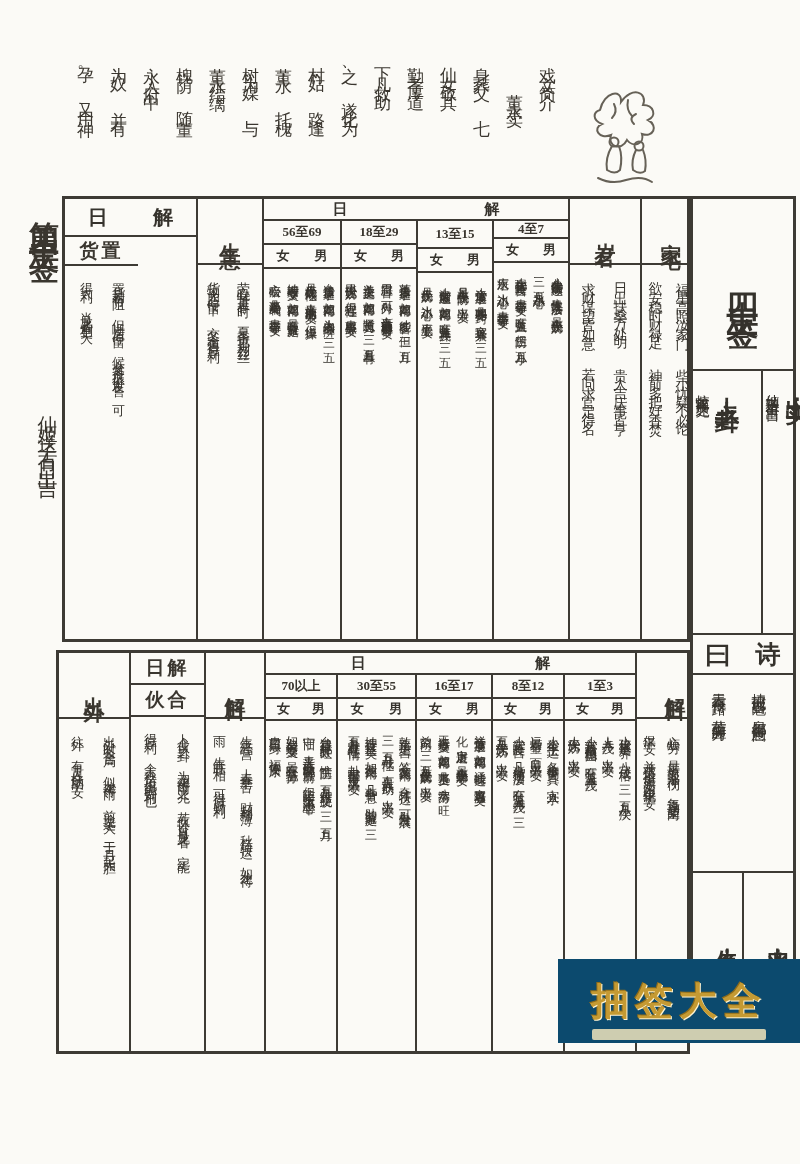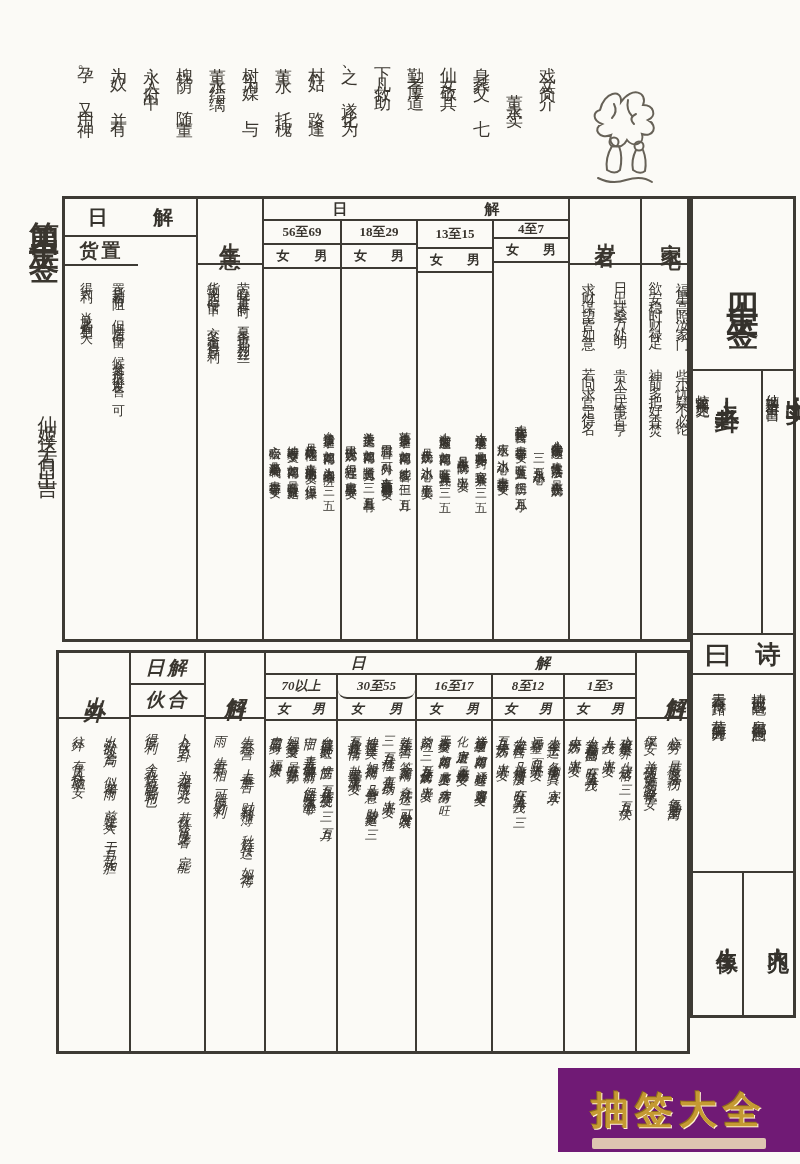--- a/index.html
+++ b/index.html
@@ -11,21 +11,21 @@
   .story{position:absolute;left:58px;top:54px;width:506px;height:150px;
          font-size:17px;line-height:33px;letter-spacing:9px;color:#3a362f;}
   
   .m-big{position:absolute;left:22px;top:198px;width:42px;height:200px;
          font-size:30px;letter-spacing:8px;font-weight:bold;color:#3a362f;}
   .m-small{position:absolute;left:28px;top:400px;width:34px;height:250px;
          font-size:20px;letter-spacing:9px;color:#3a362f;}
   
   .tbl{position:absolute;display:flex;border:3px solid var(--ink);box-sizing:border-box;background:#fbfaf6;}
   .t1{left:62px;top:196px;width:628px;height:446px;}
-  .t2{left:56px;top:650px;width:634px;height:404px;font-style:italic;}
+  .t2{left:56px;top:650px;width:634px;height:404px;}
   .col{display:flex;flex-direction:column;box-sizing:border-box;}
   .bl{border-left:2px solid var(--ink);}
   .bb{border-bottom:2px solid var(--ink);}
   .br{border-right:2px solid var(--ink);}
   .hcell{display:flex;align-items:center;justify-content:center;font-weight:bold;color:#3a362f;box-sizing:border-box;}
   .vh{writing-mode:vertical-rl;text-orientation:upright;letter-spacing:5px;font-size:21px;}
   .hh{font-size:19px;letter-spacing:3px;}
   .span-h{display:flex;justify-content:space-around;align-items:center;font-weight:bold;font-size:15px;}
   .rng{font-size:13px;font-weight:bold;letter-spacing:0;}
   .fm{display:flex;justify-content:space-around;align-items:center;font-size:13px;font-weight:bold;}
@@ -43,21 +43,21 @@
            font-size:32px;font-weight:bold;letter-spacing:8px;}
   .p-mid{height:262px;display:flex;}
   .p-sub{flex:1;padding-top:6px;display:flex;justify-content:center;}
   .p-sub .big{font-size:24px;font-weight:bold;letter-spacing:4px;}
   .p-sub .small{font-size:14px;letter-spacing:2px;margin-top:6px;}
   .p-shiyue{height:38px;font-size:25px;}
   .p-poem{height:190px;font-size:15px;letter-spacing:2px;padding:6px 14px 0 0;}
   .p-bot{flex:1;display:flex;}
   .p-bot .v{font-size:22px;font-weight:bold;letter-spacing:4px;padding-top:6px;flex:1;display:flex;justify-content:center;}
   
-  .wm{position:absolute;left:558px;top:1068px;width:242px;height:84px;background:#701a75;
+  .wm{position:absolute;left:558px;top:959px;width:242px;height:84px;background:#0c4a6e;
       z-index:6;display:flex;align-items:center;justify-content:center;}
   .wm-text{font-size:38px;font-weight:bold;letter-spacing:6px;color:#c59a33;
            text-shadow:1px 1px 0 #fff3d0,-1px -1px 0 #8f6c1a;}
   .wm-sub{position:absolute;left:14%;bottom:3px;width:72%;height:11px;background:#f1e4bc;opacity:.85;border-radius:2px;}
   .pageno{position:absolute;left:0;right:0;top:1116px;text-align:center;font-size:20px;color:#4a463f;letter-spacing:2px;}
   .seal{position:absolute;left:584px;top:80px;width:82px;height:110px;}
 </style>
 </head>
 <body>
 
@@ -114,21 +114,21 @@
       <div class="hcell vh bb" style="height:66px;">生意</div>
       <div class="txt lh30">劳心吃苦是春时　夏季也是利丝丝
 货物大胆停留下　交冬出售得厚利</div>
     </div>
 
     <div class="col bl" style="flex:0 0 291px;">
       <div class="span-h bb" style="height:20px;">
         <span>日</span>
         <span>解</span>
       </div>
-      <div style="display:flex;flex:1;text-align:center;">
+      <div style="display:flex;flex:1;">
         <div class="col" style="flex:0 0 76px;">
           <div class="hcell rng bb" style="height:24px;">56至69</div>
           <div class="fm bb" style="height:22px;">
             <span>女</span>
             <span>男</span>
           </div>
           <div class="txt af">台造步运亨通　如龙得雨　为人老练经济　三　五
 月小疾无妨戒性　幸贵人扶助出入平安　但嫌操
 坤造时令交泰　如龙得雨　虽有旺益家庭
 心暗疾　凡事温柔和气　吉星守命平安</div>
@@ -214,21 +214,21 @@
           <div class="fm bb" style="height:20px;">
             <span>女</span>
             <span>男</span>
           </div>
           <div class="txt af2">台造得此卦太旺　惟防三　五月灾难交脱　三　五月
 守旧　幸贵人扶助晚景胜前　但防暗疾上落小心幸
 妇造老运交泰　虽有旺益子孙
 吉星照身　福体安康</div>
         </div>
         <div class="col bl" style="flex:0 0 79px;">
-          <div class="hcell rng bb" style="height:24px;border-radius:9px;">30至55</div>
+          <div class="hcell rng bb" style="height:24px;">30至55</div>
           <div class="fm bb" style="height:20px;">
             <span>女</span>
             <span>男</span>
           </div>
           <div class="txt af2">乾造步运上吉　签文龙得雨　奇才特达　可向外发展
 三　五月戒性　有贵人扶助　出入平安
 坤造行运甚美　如龙得雨　凡事智慧　助益家庭　三
 五月宜吞忍性情　卦中吉星守度出入平安</div>
         </div>
         <div class="col bl" style="flex:0 0 64px;">

